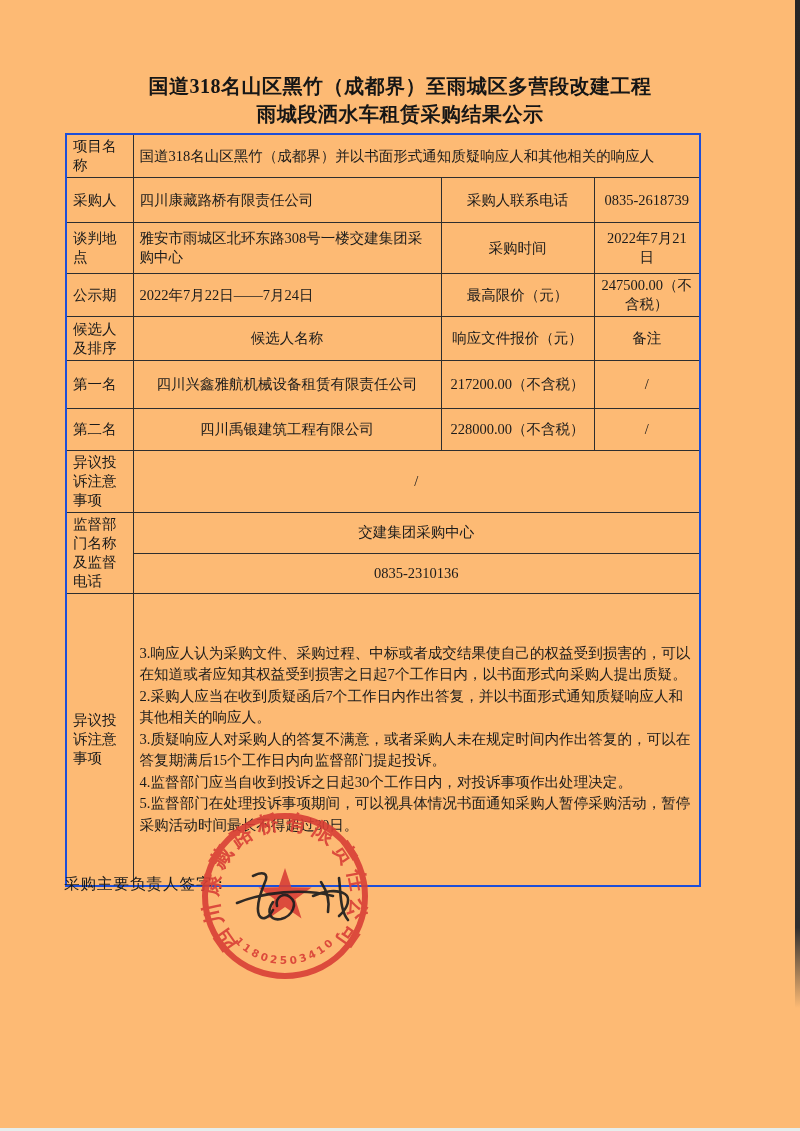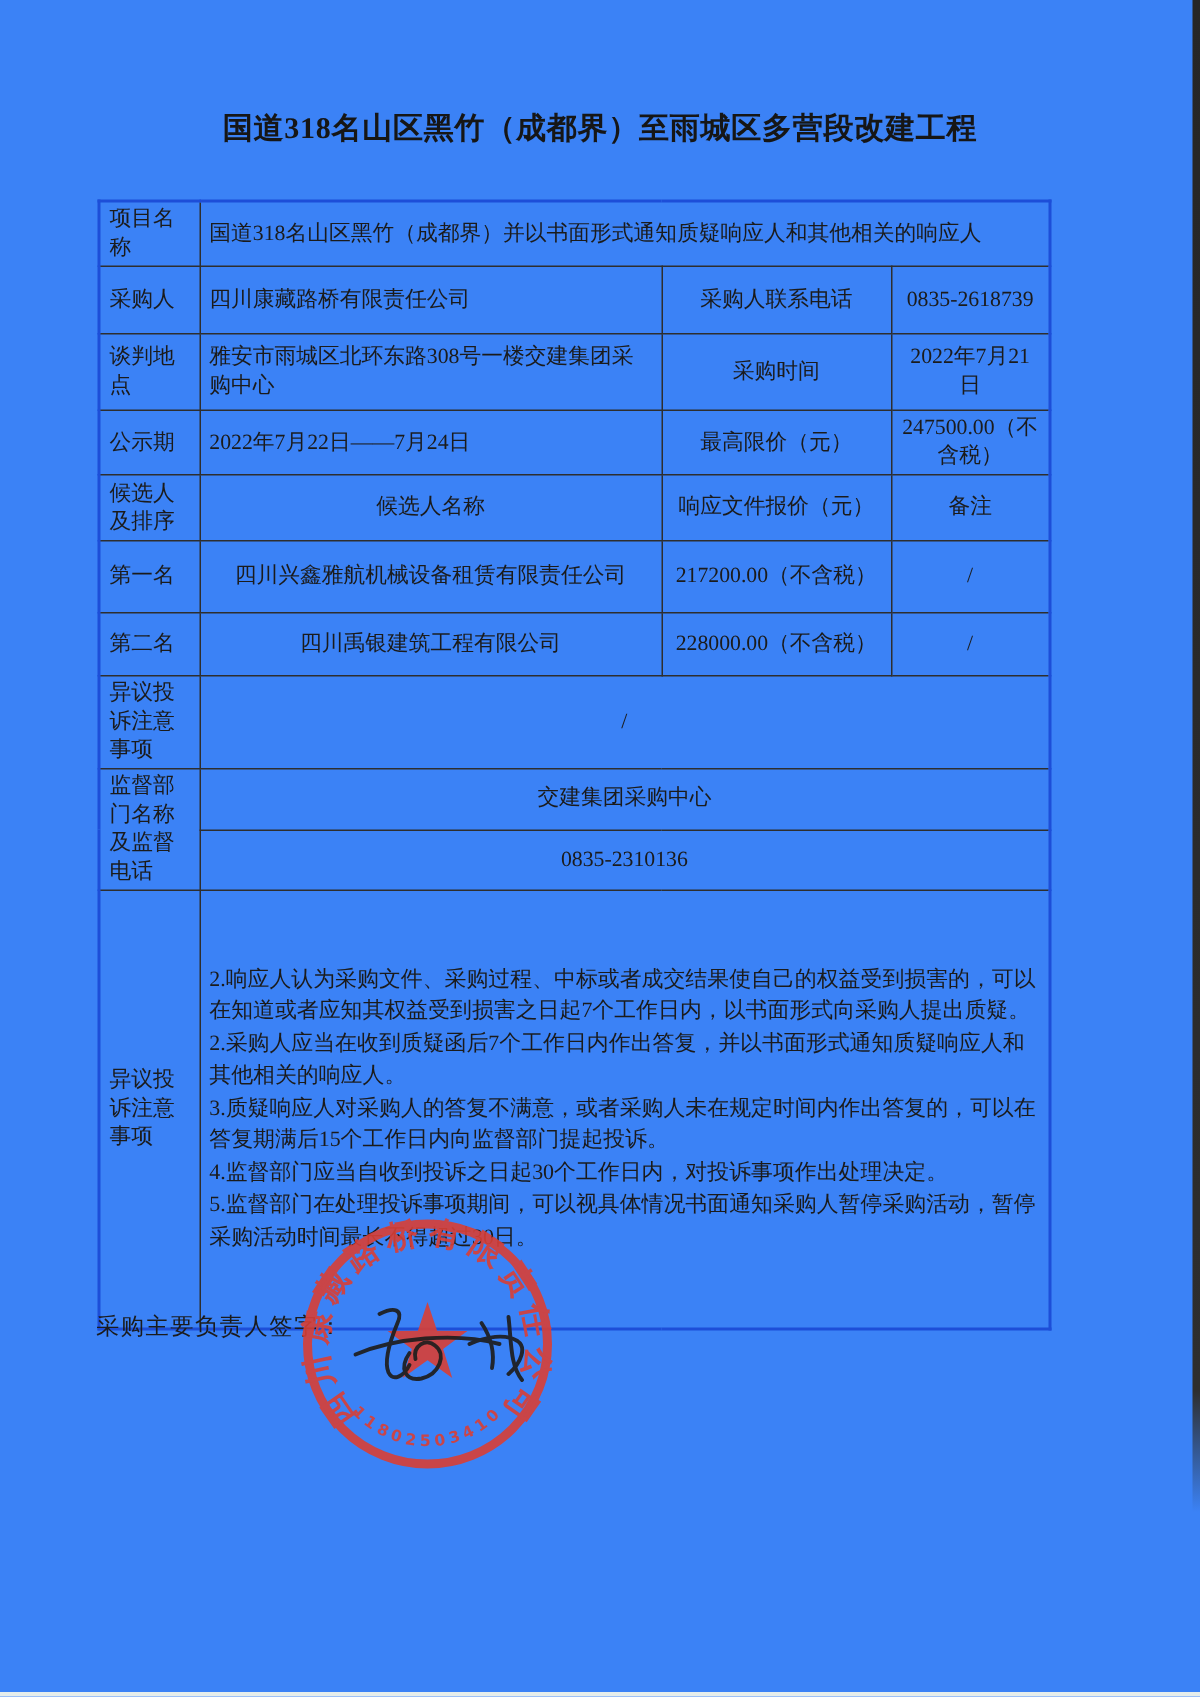--- a/index.html
+++ b/index.html
@@ -4,21 +4,21 @@
 <style>
   html,body{margin:0;padding:0;}
   body{
     width:800px;height:1131px;
     background:#ffffff;
     font-family:"Liberation Serif","DejaVu Serif",serif;
     color:#1b1b1b;
     position:relative;
     overflow:hidden;
   }
-  .page{position:absolute;inset:0;background:#3b82f6;}
+  .page{position:absolute;inset:0;background:#fdba74;}
   .title{
     position:absolute;top:72px;left:0;width:100%;
     text-align:center;font-size:20px;font-weight:bold;
     line-height:28px;color:#161616;letter-spacing:0.5px;
   }
   table.doc{
     position:absolute;left:65px;top:133px;width:634px;
     border-collapse:collapse;table-layout:fixed;
     font-size:14.5px;color:#1b1b1b;
     border:2px solid #1d4ed8;
@@ -50,20 +50,21 @@
     background:#e6eeec;
   }
 </style>
 </head>
 <body>
 
 <div class="page">
 
   <div class="title">
     <div>国道318名山区黑竹（成都界）至雨城区多营段改建工程</div>
+    <div>雨城段洒水车租赁采购结果公示</div>
   </div>
 
   <table class="doc">
     <colgroup>
       <col style="width:67px">
         <col style="width:308px">
         <col style="width:153px">
         <col style="width:106px">
     </colgroup>
     <tbody>
@@ -114,21 +115,21 @@
     <tr style="height:38px">
       <td class="lab c" rowspan="2">监督部门名称及监督电话</td>
       <td class="c" colspan="3">交建集团采购中心</td>
     </tr>
     <tr style="height:38px">
       <td class="c" colspan="3">0835-2310136</td>
     </tr>
     <tr style="height:292px">
       <td class="lab">异议投诉注意事项</td>
       <td class="obj" colspan="3">
-        <div class="item">2.响应人认为采购文件、采购过程、中标或者成交结果使自己的权益受到损害的，可以在知道或者应知其权益受到损害之日起7个工作日内，以书面形式向采购人提出质疑。</div>
+        <div class="item">3.响应人认为采购文件、采购过程、中标或者成交结果使自己的权益受到损害的，可以在知道或者应知其权益受到损害之日起7个工作日内，以书面形式向采购人提出质疑。</div>
         <div class="item">2.采购人应当在收到质疑函后7个工作日内作出答复，并以书面形式通知质疑响应人和其他相关的响应人。</div>
         <div class="item">3.质疑响应人对采购人的答复不满意，或者采购人未在规定时间内作出答复的，可以在答复期满后15个工作日内向监督部门提起投诉。</div>
         <div class="item">4.监督部门应当自收到投诉之日起30个工作日内，对投诉事项作出处理决定。</div>
         <div class="item">5.监督部门在处理投诉事项期间，可以视具体情况书面通知采购人暂停采购活动，暂停采购活动时间最长不得超过30日。</div>
       </td>
     </tr>
   </tbody>
     </table>
 
   <div class="sig-label">采购主要负责人签字：</div>

